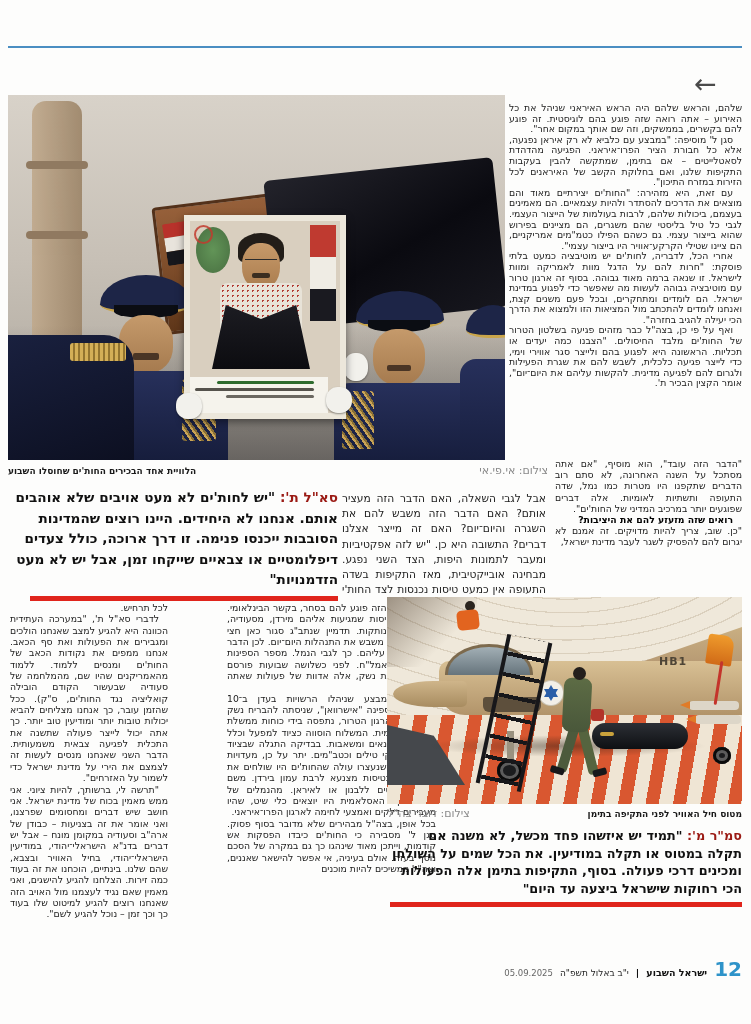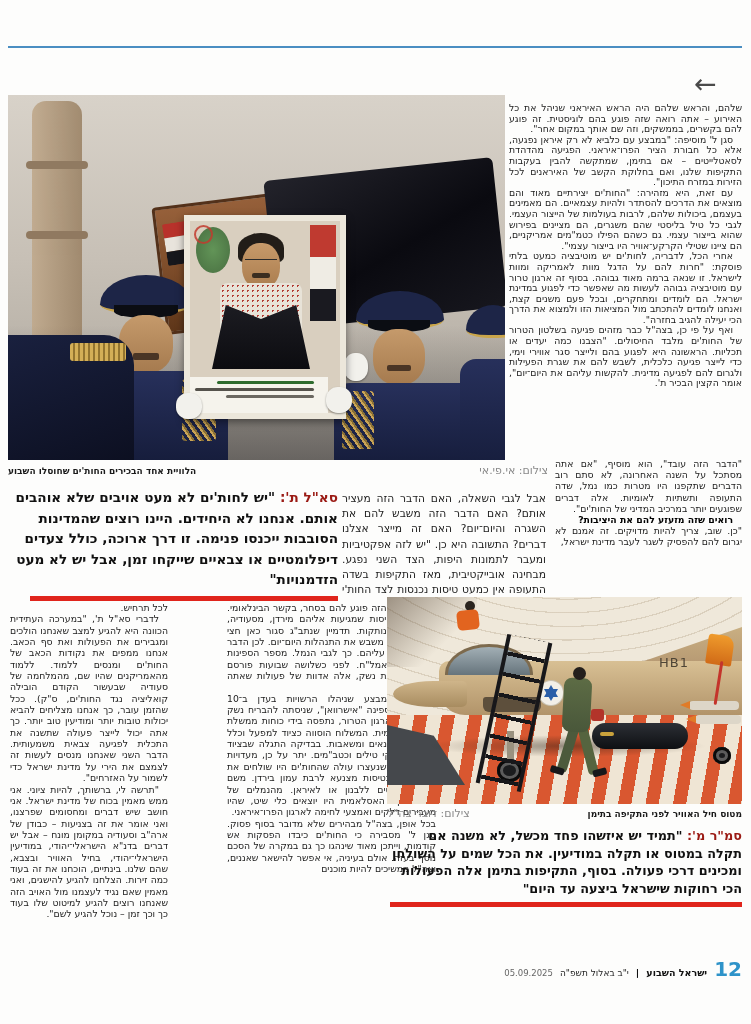--- a/index.html
+++ b/index.html
@@ -98,21 +98,21 @@
        radial-gradient(30px 12px at 88% 60%,#8f7248 60%,transparent 62%),
        linear-gradient(180deg,#d8c094,#b2946a);}
   .spine{left:240px;top:30px;width:115px;height:40px;background:linear-gradient(#c9af82,#b59872);clip-path:polygon(0 100%,100% 0,100% 100%);}
   .canopy{left:58px;top:47px;width:82px;height:28px;background:linear-gradient(#a2afb5,#66747c);
      border:3px solid #7d6a4d;border-bottom:none;border-radius:100% 100% 0 0/190% 190% 0 0;}
   .intake{left:96px;top:100px;width:58px;height:15px;background:#5d4f3c;border-radius:3px 3px 6px 6px;}
   .roundel{left:152px;top:84px;width:24px;height:24px;background:#f2efe8;border-radius:50%;box-shadow:0 0 0 1px #c9c2b2;}
   .star-a,.star-b{left:5px;top:4px;width:0;height:0;border-left:7px solid transparent;border-right:7px solid transparent;}
   .star-a{border-bottom:12px solid #2a5ea8;}
   .star-b{top:8px;border-top:12px solid #2a5ea8;border-bottom:none;}
-  .hb1{left:272px;top:58px;font-size:13px;font-weight:normal;color:#4e4536;letter-spacing:1px;direction:ltr;}
+  .hb1{left:272px;top:58px;font-size:11px;font-weight:bold;color:#4e4536;letter-spacing:1px;direction:ltr;}
   .missile{background:#ddd6c8;border-radius:4px;}
   .mcone{width:0;height:0;border-top:4px solid transparent;border-bottom:4px solid transparent;border-right:10px solid #e07b28;}
   .orange-dev{left:320px;top:38px;width:26px;height:30px;background:linear-gradient(#ef9b2c,#d06a17);border-radius:4px 10px 2px 2px;transform:rotate(8deg);}
   .streamer{left:330px;top:64px;width:3px;height:44px;background:#c4342b;transform:rotate(9deg);border-radius:2px;}
   .pod{left:205px;top:126px;width:96px;height:26px;background:linear-gradient(#2c2f35,#0e1013);border-radius:13px;}
   .pod i{left:8px;top:9px;width:14px;height:4px;background:#caa23c;border-radius:2px;}
   .gear-strut{left:120px;top:134px;width:7px;height:34px;background:#9a927f;}
   .wheel{background:#1b1c1e;border-radius:50%;box-shadow:inset 0 0 0 3px #0a0a0a,inset 0 0 0 6px #5c5c5c;}
   .ladder{left:104px;top:40px;width:38px;height:152px;transform:rotate(12deg);
      border-left:4px solid #17171a;border-right:4px solid #17171a;

